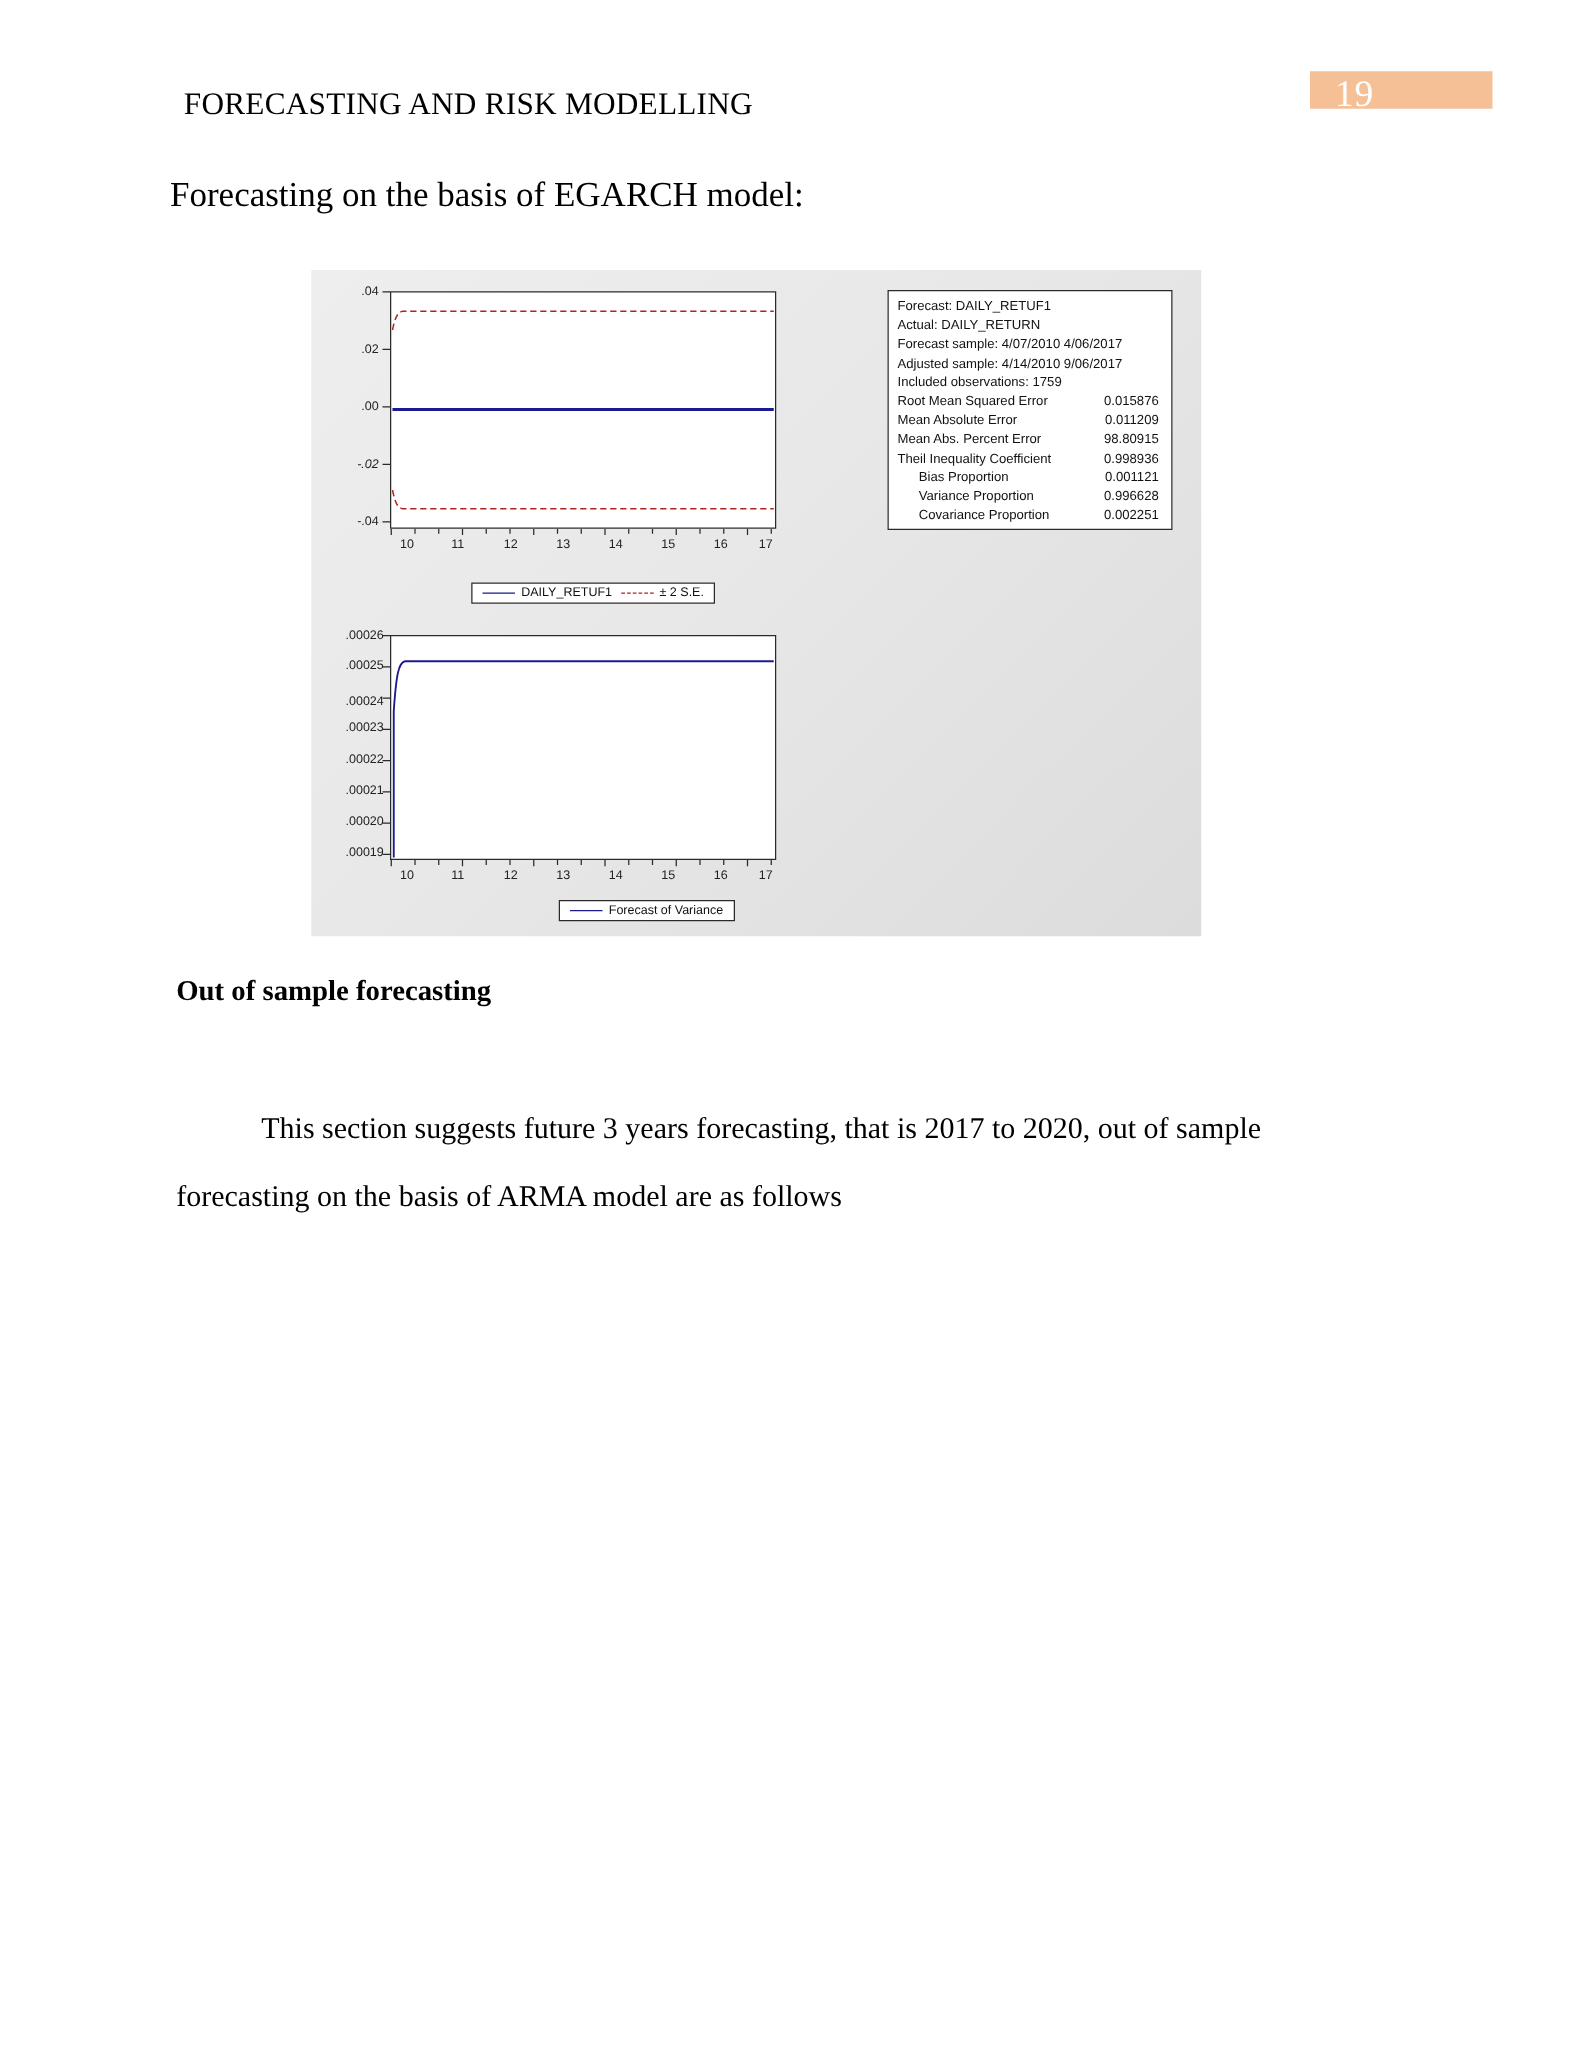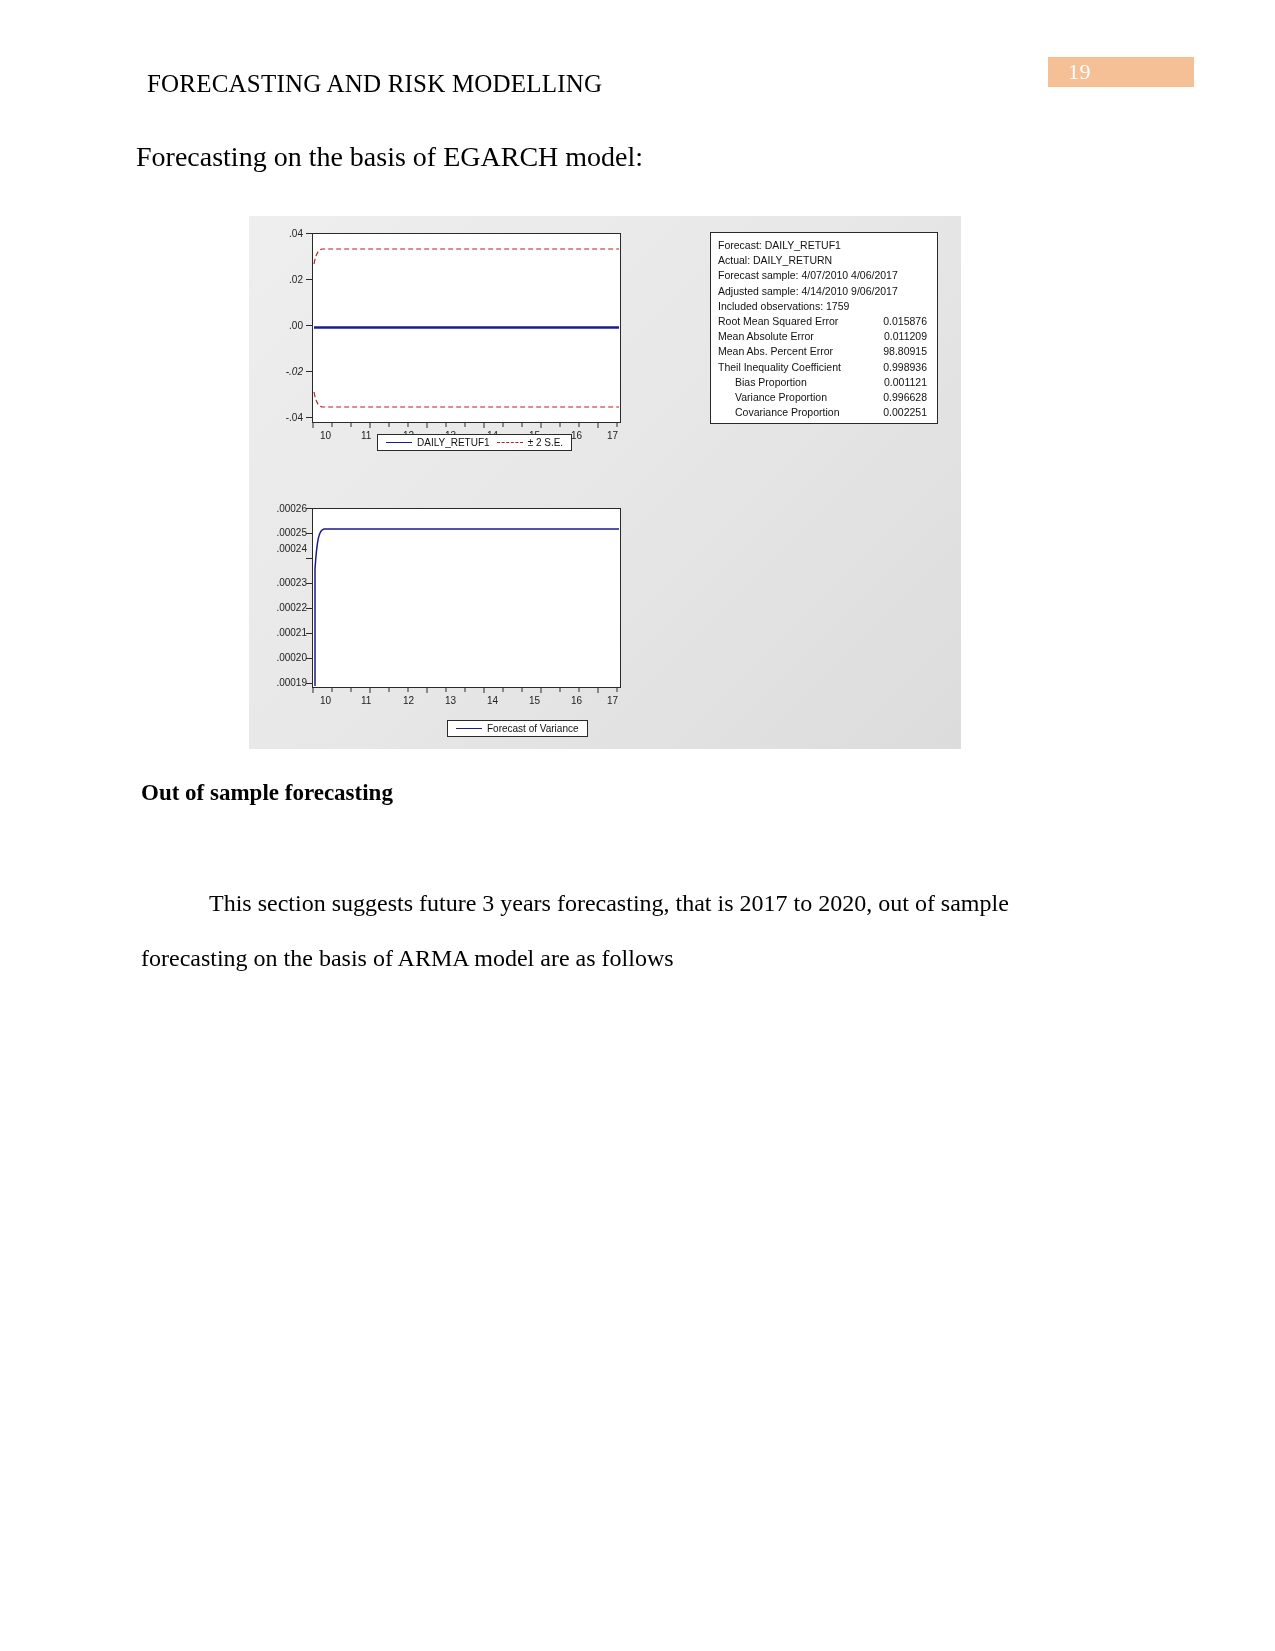--- a/index.html
+++ b/index.html
@@ -22,21 +22,21 @@
     top: 57px;
     left: 1048px;
     width: 146px;
     height: 30px;
     background: #f5c096;
   }
   .page-badge .num {
     position: absolute;
     left: 20px;
     top: 2px;
-    font-size: 22px;
+    font-size: 30px;
     color: #ffffff;
     font-family: "Liberation Serif", serif;
     letter-spacing: 0.5px;
   }
 
   
   .doc-header {
     position: absolute;
     left: 147px;
     top: 70px;
@@ -270,21 +270,21 @@
 
     <div class="axis-label" style="left:71px;  top:214px;">10</div>
     <div class="axis-label" style="left:112px; top:214px;">11</div>
     <div class="axis-label" style="left:154px; top:214px;">12</div>
     <div class="axis-label" style="left:196px; top:214px;">13</div>
     <div class="axis-label" style="left:238px; top:214px;">14</div>
     <div class="axis-label" style="left:280px; top:214px;">15</div>
     <div class="axis-label" style="left:322px; top:214px;">16</div>
     <div class="axis-label" style="left:358px; top:214px;">17</div>
 
-    <div class="legend-box" style="left:128px; top:218px;">
+    <div class="legend-box" style="left:128px; top:250px;">
       <span class="legend-item">
         <span class="swatch-solid"></span>
         <span>DAILY_RETUF1</span>
       </span>
       <span class="legend-item">
         <span class="swatch-dashed"></span>
         <span>± 2 S.E.</span>
       </span>
     </div>
 
@@ -323,21 +323,21 @@
         <span class="lbl indent">Covariance Proportion</span>
         <span class="val">0.002251</span>
       </div>
     </div>
   </div>
 
   <div class="panel2">
 
     <div class="axis-label ylab" style="left:12px; top:287px; width:46px;">.00026</div>
     <div class="axis-label ylab" style="left:12px; top:311px; width:46px;">.00025</div>
-    <div class="axis-label ylab" style="left:12px; top:327px; width:46px;text-align:right;">.00024</div>
+    <div class="axis-label ylab" style="left:12px; top:340px; width:46px;text-align:right;">.00024</div>
     <div class="axis-label ylab" style="left:12px; top:361px; width:46px;">.00023</div>
     <div class="axis-label ylab" style="left:12px; top:386px; width:46px;">.00022</div>
     <div class="axis-label ylab" style="left:12px; top:411px; width:46px;">.00021</div>
     <div class="axis-label ylab" style="left:12px; top:436px; width:46px;">.00020</div>
     <div class="axis-label ylab" style="left:12px; top:461px; width:46px;">.00019</div>
 
     <div class="tickmark" style="left:57px; top:292px; width:6px; height:1px;"></div>
     <div class="tickmark" style="left:57px; top:317px; width:6px; height:1px;"></div>
     <div class="tickmark" style="left:57px; top:342px; width:6px; height:1px;"></div>
     <div class="tickmark" style="left:57px; top:367px; width:6px; height:1px;"></div>

